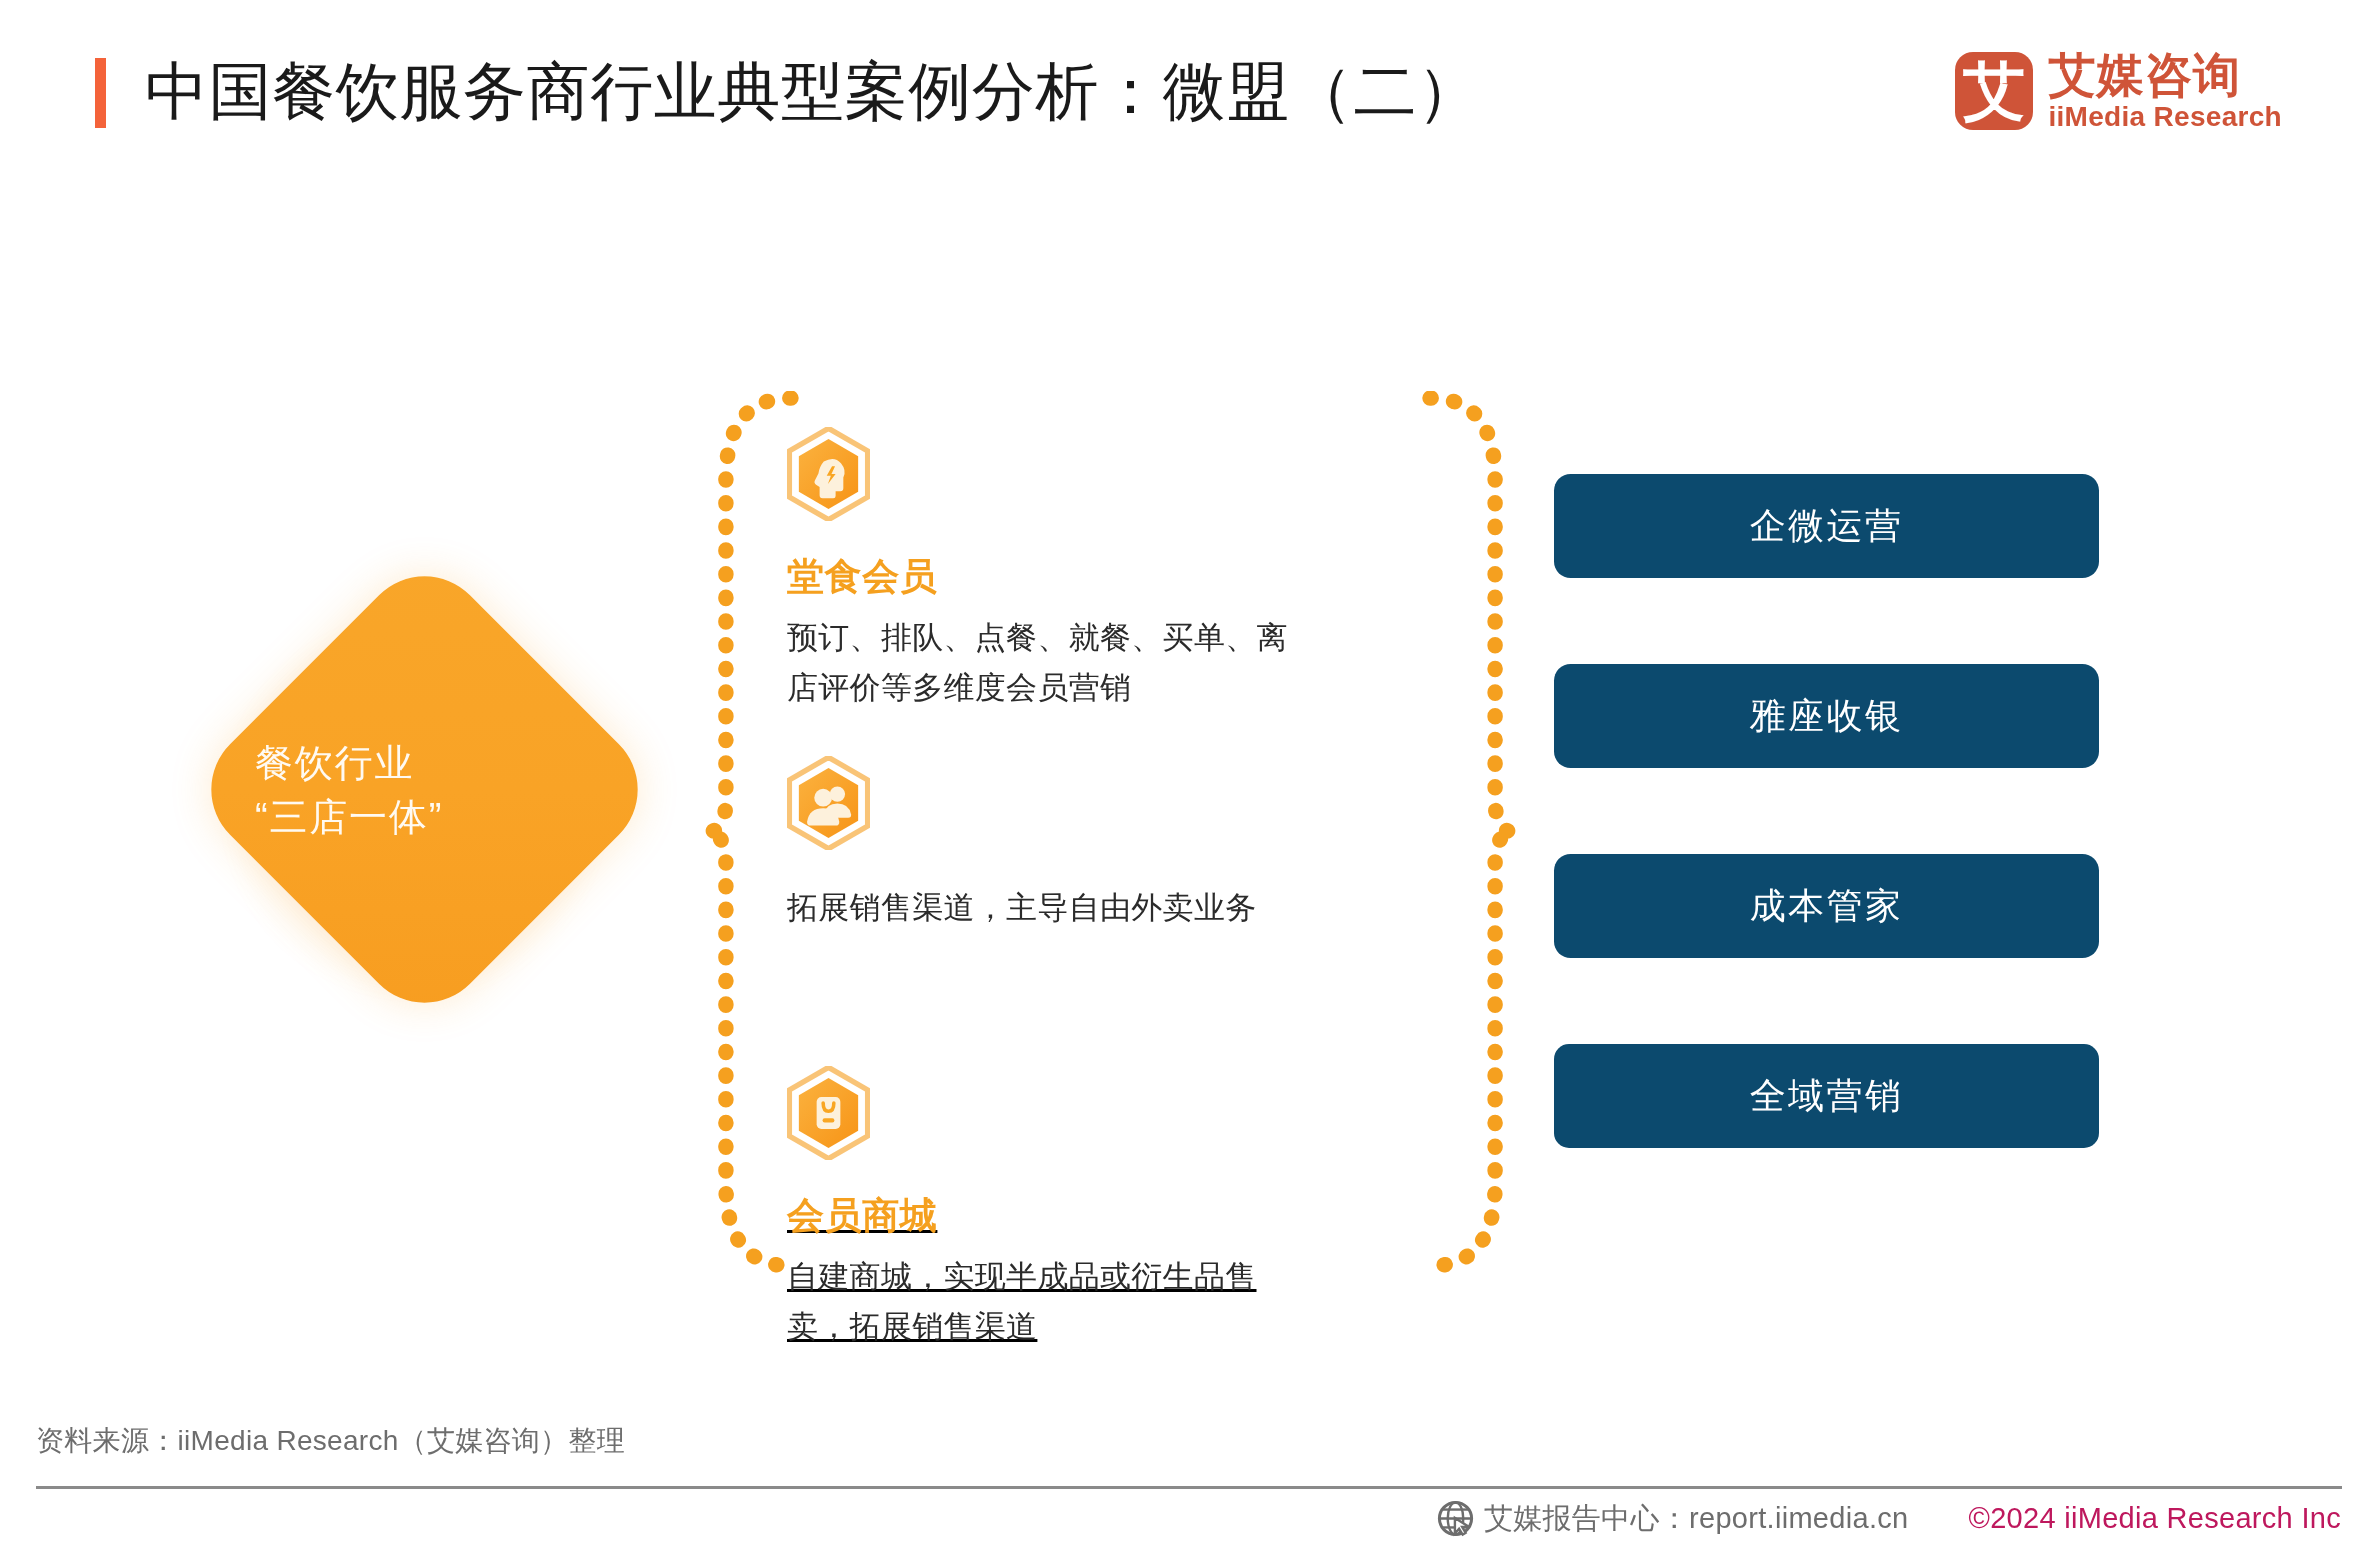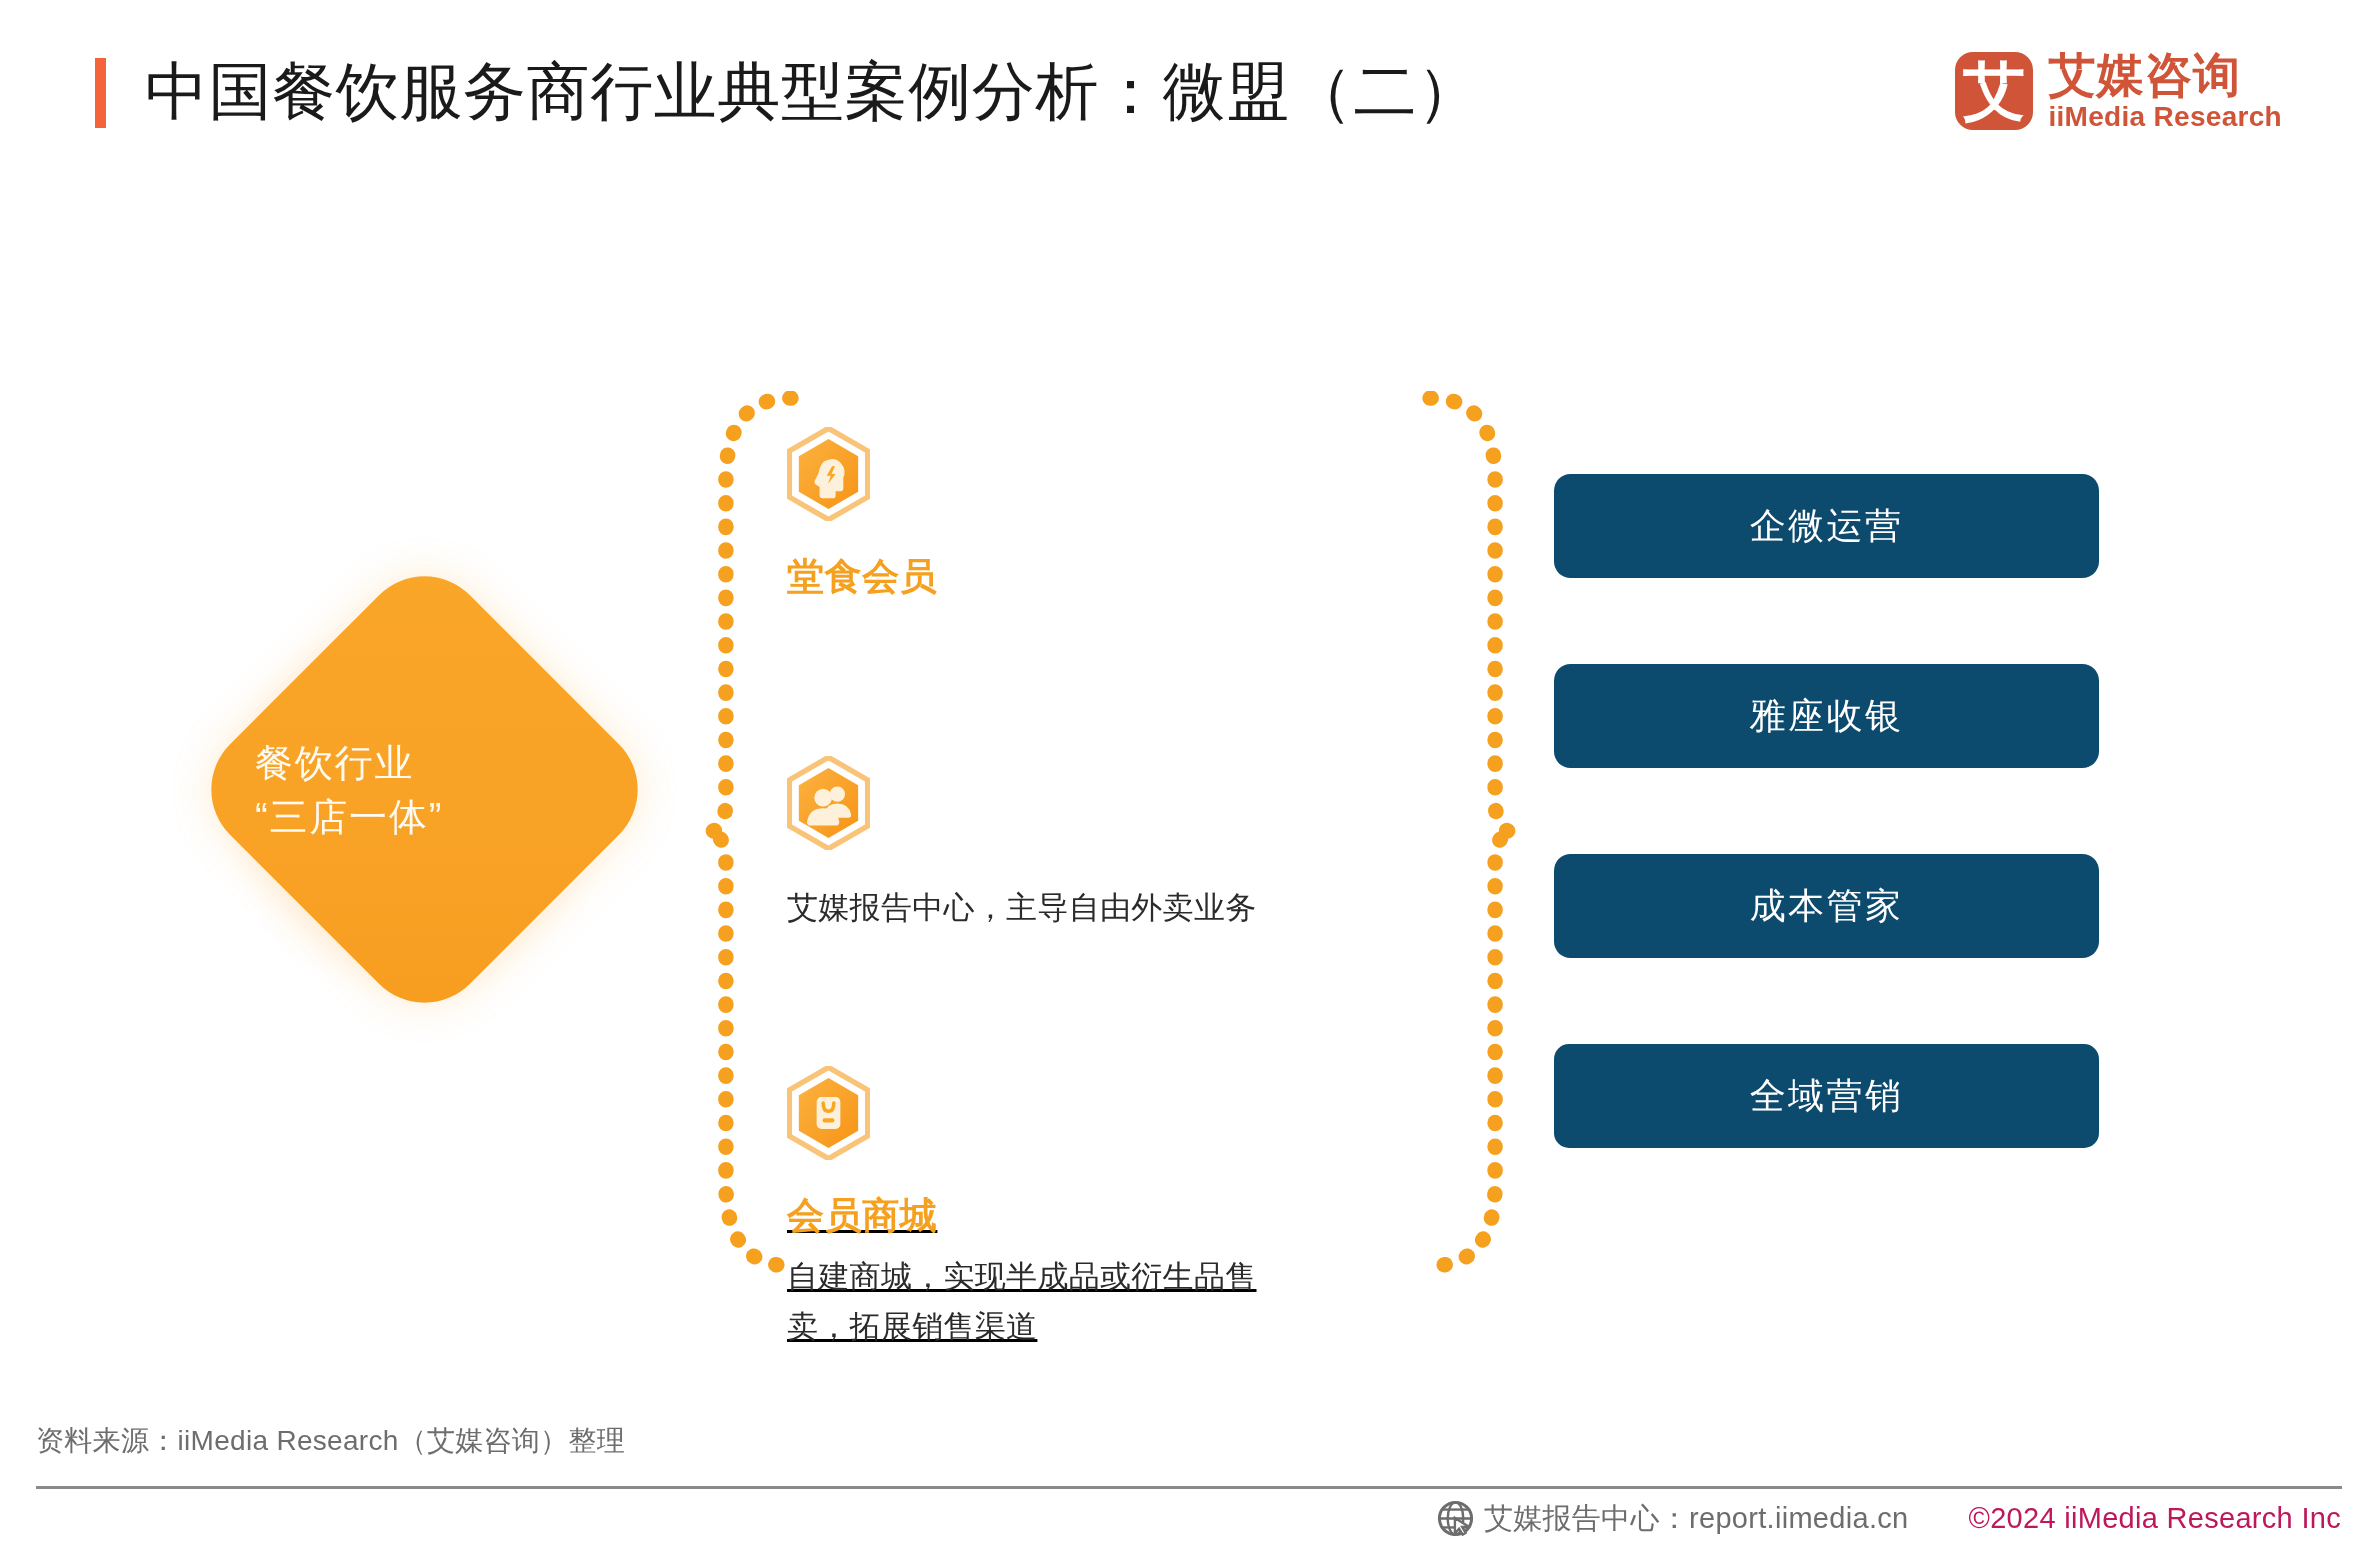--- a/index.html
+++ b/index.html
@@ -321,20 +321,21 @@
           <polygon points="70,2 136,40 136,118 70,156 4,118 4,40" fill="none" stroke="#f7b04a" stroke-width="9" opacity="0.75"></polygon>
           <polygon points="70,20 120,49 120,109 70,138 20,109 20,49" fill="url(#hexg1)"></polygon>
           <g fill="#fdf1dc">
             <path d="M62 58 q18 -10 29 3 q10 12 4 24 l0 18 q0 5 -5 5 l-8 0 l0 8 q0 4 -4 4 l-18 0 q-5 0 -5 -5 l0 -14 l-6 -4 q-4 -3 -2 -7 l6 -12 q2 -12 9 -20 z"></path>
           </g>
           <path d="M76 66 l-9 16 l7 0 l-5 14 l13 -17 l-7 0 l6 -13 z" fill="#f9a623"></path>
         </svg>
       </div>
       <div class="block-text">
         <div class="block-title">堂食会员</div>
+        <div class="block-desc">预订、排队、点餐、就餐、买单、离店评价等多维度会员营销</div>
       </div>
     </div>
 
     <div class="block b2">
       <div class="hex-icon">
         <svg viewBox="0 0 140 158" width="83" height="94">
           <defs>
             <linearGradient id="hexg2" x1="0" y1="0" x2="1" y2="1">
               <stop offset="0%" stop-color="#fbb23f"></stop>
               <stop offset="100%" stop-color="#f79416"></stop>
@@ -344,21 +345,21 @@
           <polygon points="70,20 120,49 120,109 70,138 20,109 20,49" fill="url(#hexg2)"></polygon>
           <g fill="#fdf1dc">
             <circle cx="85" cy="64" r="13"></circle>
             <path d="M85 80 q19 0 23 18 q1 6 -5 6 l-36 0 q-6 0 -5 -6 q4 -18 23 -18 z"></path>
             <circle cx="61" cy="70" r="15"></circle>
             <path d="M61 88 q23 0 27 22 q1 7 -6 7 l-42 0 q-7 0 -6 -7 q4 -22 27 -22 z"></path>
           </g>
         </svg>
       </div>
       <div class="block-text">
-        <div class="block-desc">艾媒报告中心，主导自由外卖业务</div>
+        <div class="block-desc">拓展销售渠道，主导自由外卖业务</div>
       </div>
     </div>
 
     <div class="block b3">
       <div class="hex-icon">
         <svg viewBox="0 0 140 158" width="83" height="94">
           <defs>
             <linearGradient id="hexg3" x1="0" y1="0" x2="1" y2="1">
               <stop offset="0%" stop-color="#fbb23f"></stop>
               <stop offset="100%" stop-color="#f79416"></stop>

